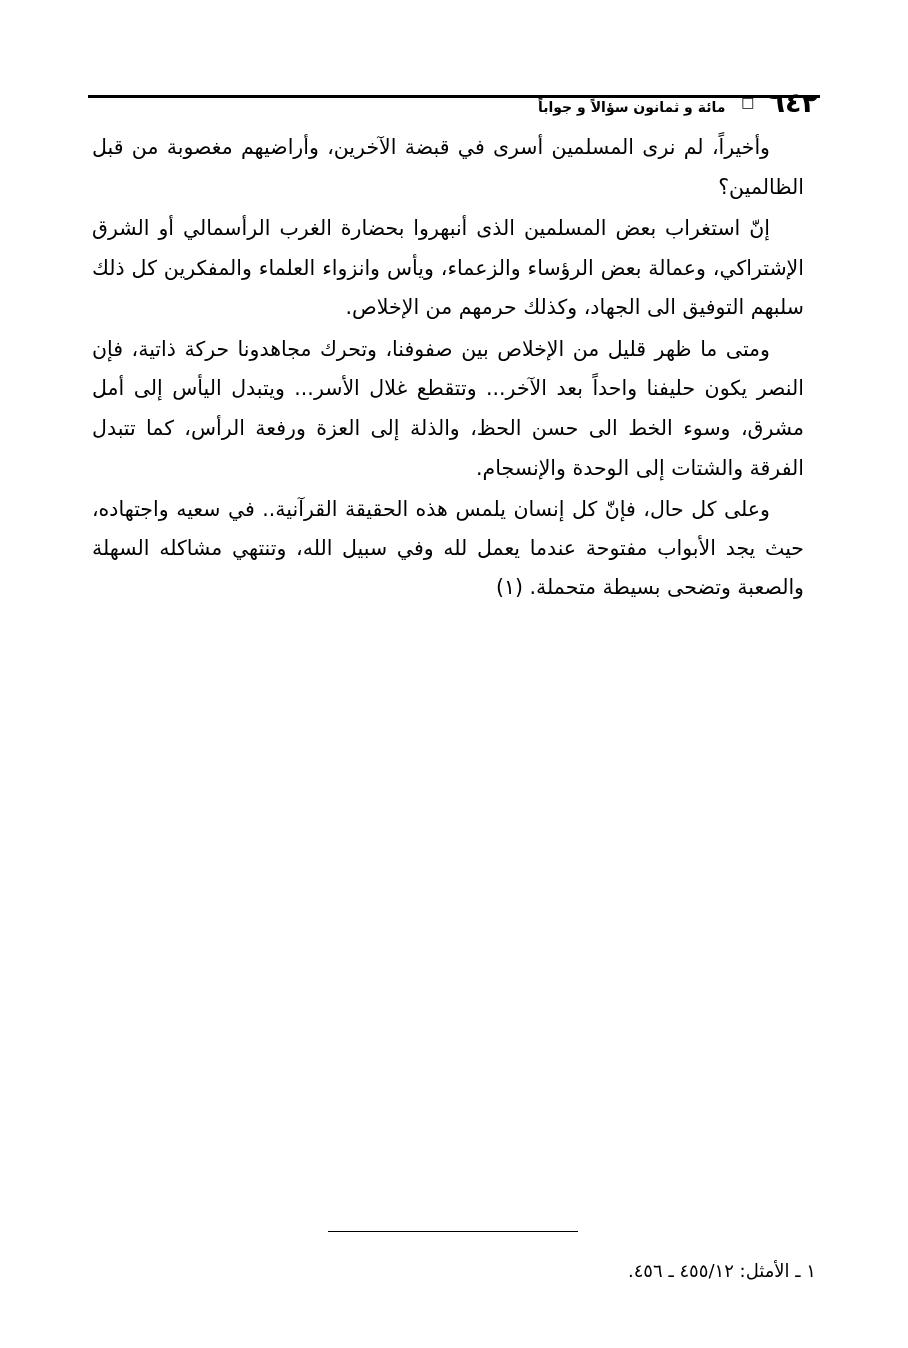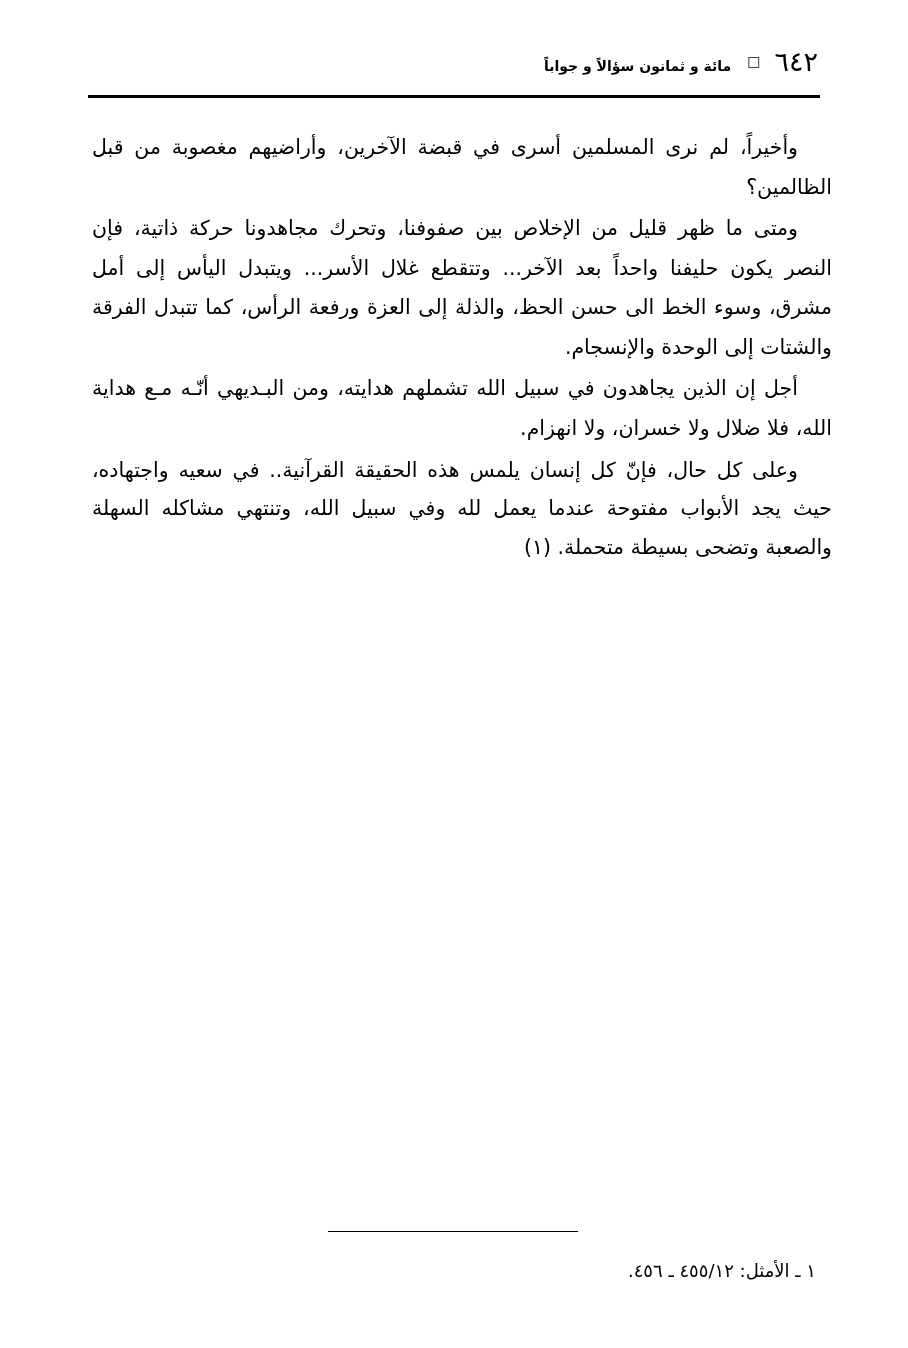--- a/index.html
+++ b/index.html
@@ -28,23 +28,24 @@
     left: 90px;
     display: flex;
     flex-direction: row;
     align-items: baseline;
     justify-content: flex-start;
     direction: rtl;
   }
   .header-spacer { flex: 1 1 auto; }
   .page-number {
     font-size: 27px;
-    font-weight: 400;
+    font-weight: 700;
     letter-spacing: 0.5px;
     margin-left: 14px;
+    margin-top: 41px;
   }
   .header-sep {
     font-size: 14px;
     margin-left: 16px;
     position: relative;
     top: -5px;
   }
   .header-title {
     font-size: 14px;
     font-weight: 700;
@@ -53,21 +54,21 @@
     position: absolute;
     top: 95px;
     right: 88px;
     left: 88px;
     border-top: 3px solid #000;
   }
   
   .content {
     position: absolute;
     top: 128px;
-    right: 76px;
+    right: 104px;
     left: 92px;
     direction: rtl;
     text-align: justify;
     text-justify: inter-word;
   }
   .para {
     font-size: 20.5px;
     line-height: 1.93;
     margin: 0 0 2px 0;
     text-indent: 34px;
@@ -102,21 +103,21 @@
     <span class="page-number">٦٤٢</span>
     <span class="header-sep">□</span>
     <span class="header-title">مائة و ثمانون سؤالاً و جواباً</span>
     <span class="header-spacer"></span>
   </div>
 
   <div class="header-rule"></div>
 
   <div class="content">
     <p class="para">وأخيراً، لم نرى المسلمين أسرى في قبضة الآخرين، وأراضيهم مغصوبة من قبل الظالمين؟</p>
+    <p class="para">إنّ استغراب بعض المسلمين الذى أنبهروا بحضارة الغرب الرأسمالي أو الشرق الإشتراكي، وعمالة بعض الرؤساء والزعماء، ويأس وانزواء العلماء والمفكرين كل ذلك سلبهم التوفيق الى الجهاد، وكذلك حرمهم من الإخلاص.</p>
     <p class="para">ومتى ما ظهر قليل من الإخلاص بين صفوفنا، وتحرك مجاهدونا حركة ذاتية، فإن النصر يكون حليفنا واحداً بعد الآخر... وتتقطع غلال الأسر... ويتبدل اليأس إلى أمل مشرق، وسوء الخط الى حسن الحظ، والذلة إلى العزة ورفعة الرأس، كما تتبدل الفرقة والشتات إلى الوحدة والإنسجام.</p>
-    <p class="para">أجل إن الذين يجاهدون في سبيل الله تشملهم هدايته، ومن البـديهي أنّـه مـع هداية الله، فلا ضلال ولا خسران، ولا انهزام.</p>
     <p class="para tight">وعلى كل حال، فإنّ كل إنسان يلمس هذه الحقيقة القرآنية.. في سعيه واجتهاده، حيث يجد الأبواب مفتوحة عندما يعمل لله وفي سبيل الله، وتنتهي مشاكله السهلة والصعبة وتضحى بسيطة متحملة. (١)</p>
   </div>
 
   <div class="footnote-rule"></div>
   <div class="footnote">١ ـ الأمثل: ٤٥٥/١٢ ـ ٤٥٦.</div>
 
 </div>
 
 </body></html>

